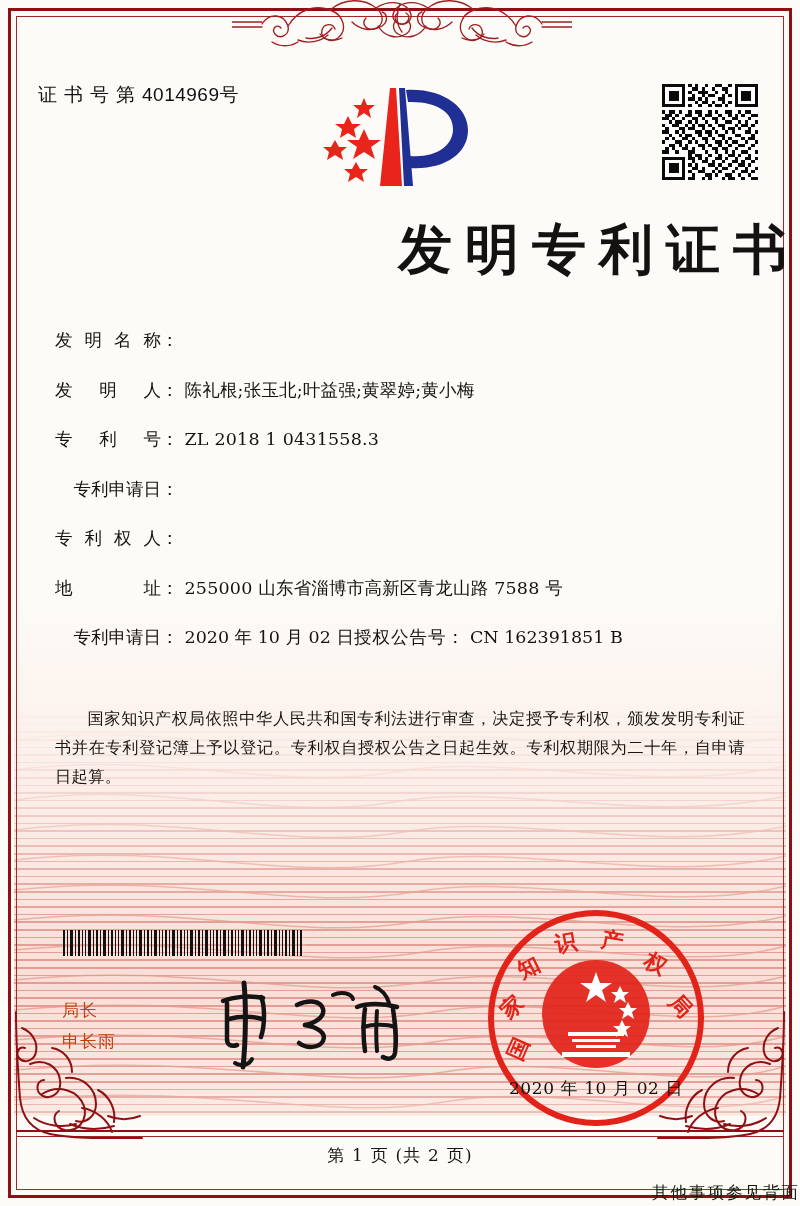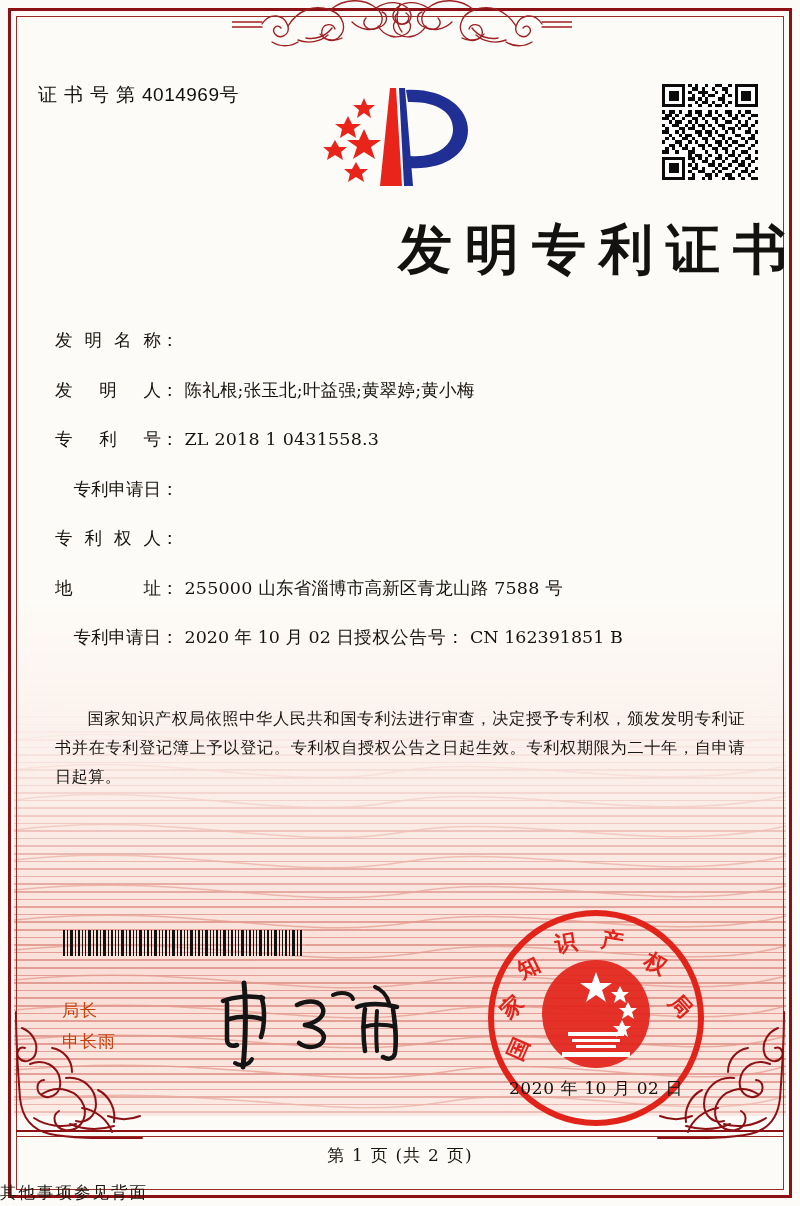--- a/index.html
+++ b/index.html
@@ -142,21 +142,21 @@
     font-size:17px;color:#141210;letter-spacing:0.6px;
   }
 
   
   .page-num{
     position:absolute;left:0;right:0;top:1128px;text-align:center;
     font-family:"DejaVu Serif","Liberation Serif",serif;
     font-size:17px;color:#19150f;letter-spacing:1.2px;margin-top:16px;
   }
   .back-note{
-    position:absolute;left:0;right:0;top:1182px;text-align:left;
+    position:absolute;left:0;right:0;top:1182px;text-align:right;
     font-family:"DejaVu Serif","Liberation Serif",serif;
     font-size:16.5px;color:#19150f;letter-spacing:2px;
   }
 </style>
 </head>
 <body>
 
 <div class="page">
 
   <div class="wave-tint"></div>

